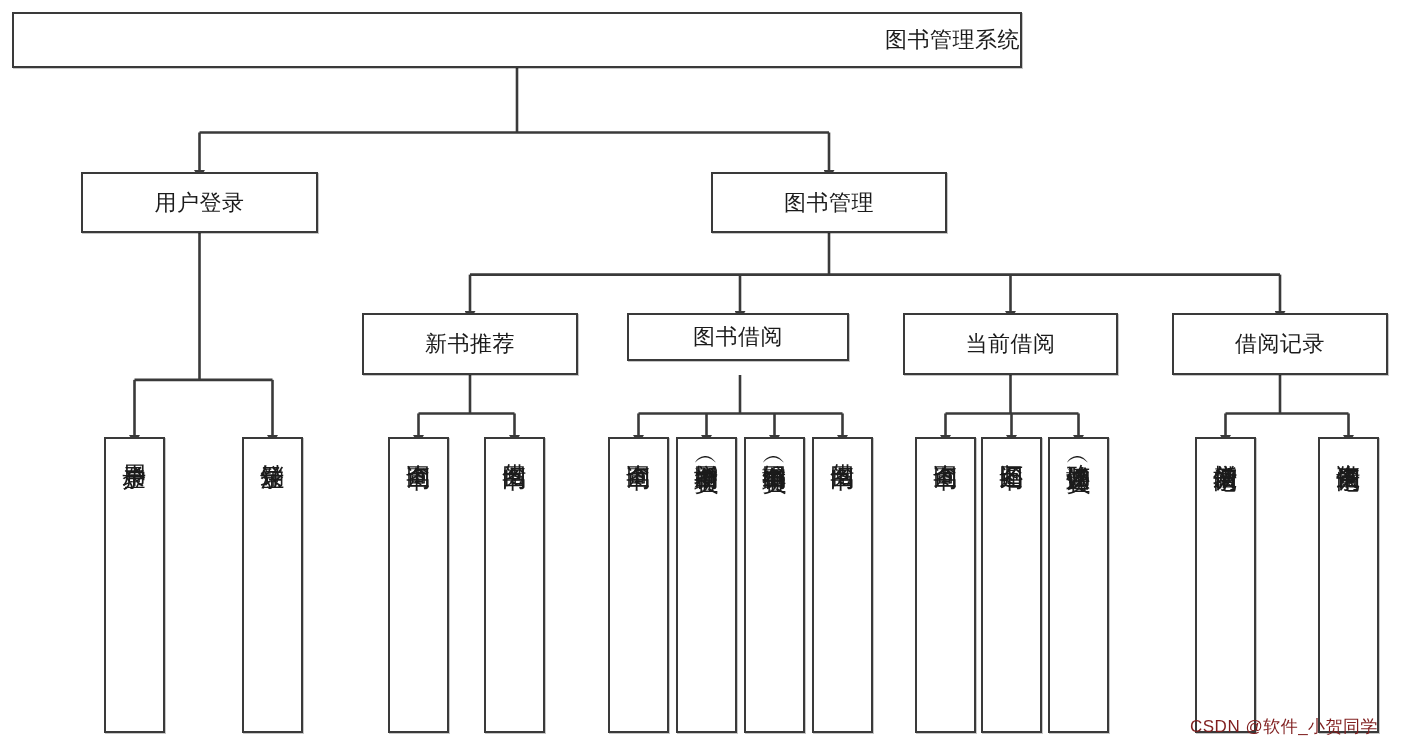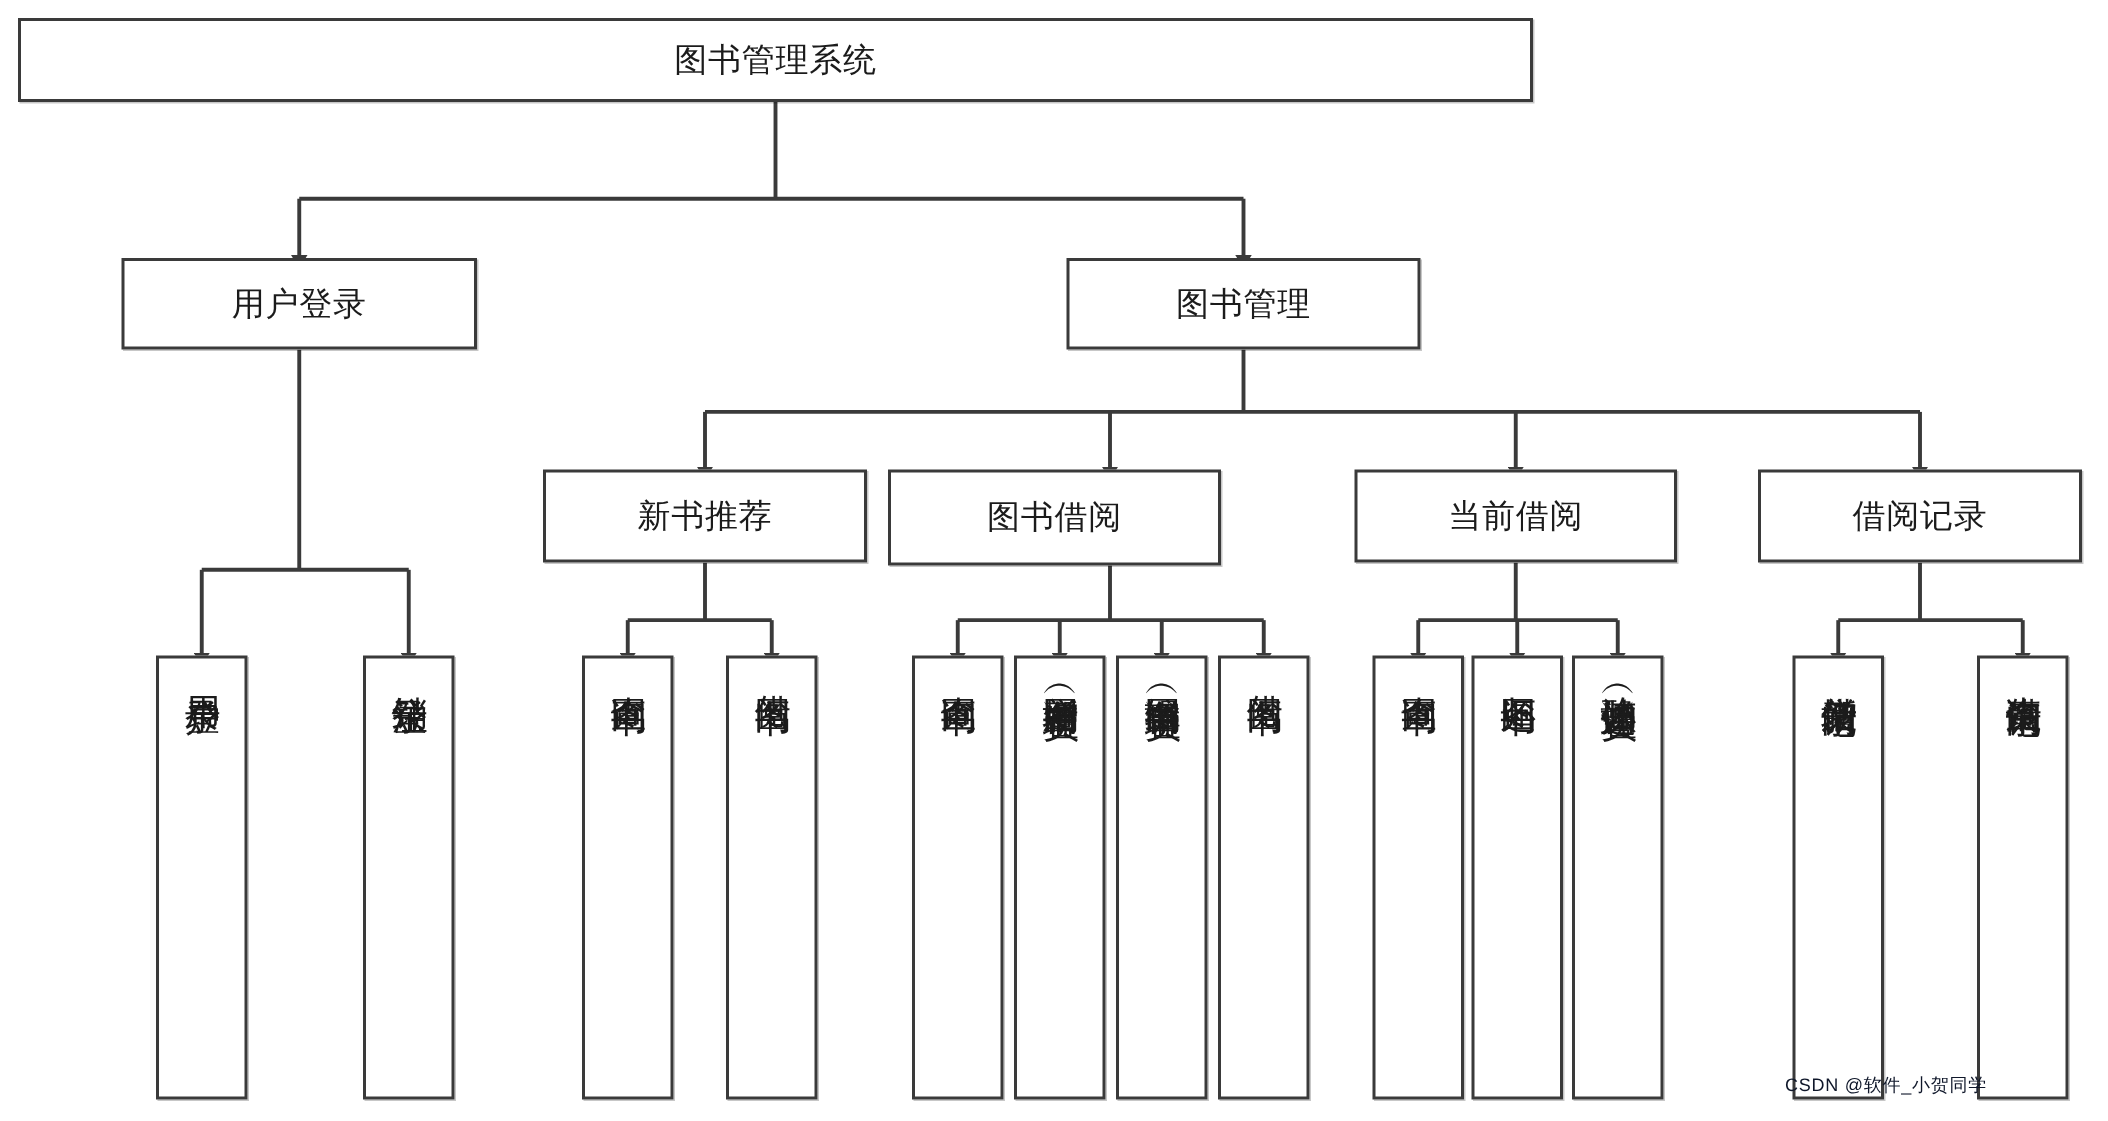--- a/index.html
+++ b/index.html
@@ -58,22 +58,22 @@
     writing-mode: vertical-rl;
     text-orientation: upright;
     font-size: 24px;
     line-height: 1.06;
     letter-spacing: 1px;
     white-space: normal;
     max-height: 100%;
   }
   .watermark {
     position: absolute;
-    font-size: 12px;
-    color: #0f172a;
+    font-size: 17px;
+    color: #7f1d1d;
     white-space: nowrap;
     letter-spacing: 0.5px;
   }
 </style>
 </head>
 <body>
 
 <div id="canvas">
   <svg class="wires" viewBox="0 0 1405 747" xmlns="http://www.w3.org/2000/svg">
     <defs>
@@ -111,35 +111,35 @@
         <path d="M945.5,413.44 L945.5,436" marker-end="url(#arrowhead)"></path>
         <path d="M1011.5,413.44 L1011.5,436" marker-end="url(#arrowhead)"></path>
         <path d="M1078.5,413.44 L1078.5,436" marker-end="url(#arrowhead)"></path>
         <path d="M1280,375 L1280,413.44"></path>
         <path d="M1225.5,413.44 L1348.5,413.44"></path>
         <path d="M1225.5,413.44 L1225.5,436" marker-end="url(#arrowhead)"></path>
         <path d="M1348.5,413.44 L1348.5,436" marker-end="url(#arrowhead)"></path>
       </g>
   </svg>
 
-  <div class="node root" id="node-root" style="left: 12px; top: 12px; width: 1010px; height: 56px;">
+  <div class="node root" id="node-root" style="left: 12px; top: 12px; width: 1010px; height: 56px; justify-content: flex-end;">
     <span class="label">图书管理系统</span>
   </div>
 
   <div class="node horiz" id="node-user-login" style="left: 81px; top: 172px; width: 237px; height: 61px;">
     <span class="label">用户登录</span>
   </div>
   <div class="node horiz" id="node-book-manage" style="left: 711px; top: 172px; width: 236px; height: 61px;">
     <span class="label">图书管理</span>
   </div>
 
   <div class="node horiz" id="node-new-book-recommend" style="left: 362px; top: 313px; width: 216px; height: 62px; justify-content: center;">
     <span class="label">新书推荐</span>
   </div>
-  <div class="node horiz" id="node-book-borrow" style="left: 592px; top: 313px; width: 222px; height: 64px; justify-content: center;">
+  <div class="node horiz" id="node-book-borrow" style="left: 627px; top: 313px; width: 222px; height: 48px; justify-content: center;">
     <span class="label">图书借阅</span>
   </div>
   <div class="node horiz" id="node-borrow-record" style="left: 1172px; top: 313px; width: 216px; height: 62px;">
     <span class="label">借阅记录</span>
   </div>
   <div class="node horiz" id="node-current-borrow" style="left: 903px; top: 313px; width: 215px; height: 62px;">
     <span class="label">当前借阅</span>
   </div>
 
   <div id="leaf-container">

